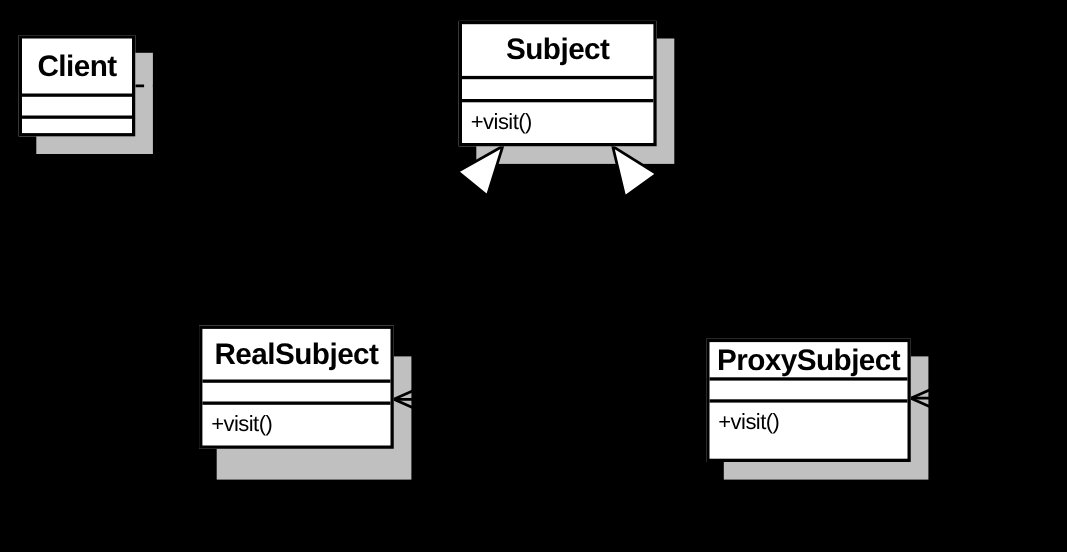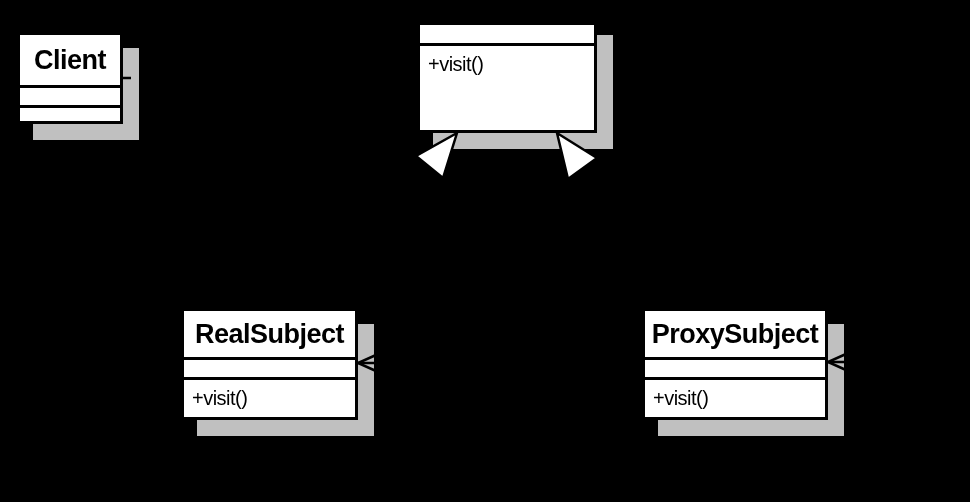--- a/index.html
+++ b/index.html
@@ -68,29 +68,29 @@
   #shadow-client { left: 33px; top: 48px; width: 106px; height: 92px; }
 
   
   #box-subject { left: 417px; top: 19px; width: 180px; height: 114px; }
   #box-subject .uml-title { height: 47px; }
   #box-subject .uml-attrs { height: 21px; }
   #box-subject .uml-ops   { height: 40px; }
   #shadow-subject { left: 433px; top: 35px; width: 180px; height: 114px; }
 
   
-  #box-realsubject { left: 181px; top: 308px; width: 177px; height: 112px; }
+  #box-realsubject { left: 181px; top: 296px; width: 177px; height: 112px; }
   #box-realsubject .uml-title { height: 46px; }
   #box-realsubject .uml-attrs { height: 20px; }
   #box-realsubject .uml-ops   { height: 40px; }
   #shadow-realsubject { left: 197px; top: 324px; width: 177px; height: 112px; }
 
   
   #box-proxysubject { left: 642px; top: 308px; width: 186px; height: 112px; }
-  #box-proxysubject .uml-title { height: 46px; }
+  #box-proxysubject .uml-title { height: 32px; }
   #box-proxysubject .uml-attrs { height: 20px; }
   #box-proxysubject .uml-ops   { height: 40px; }
   #shadow-proxysubject { left: 658px; top: 324px; width: 186px; height: 112px; }
 
   .rel-line {
     stroke: #000000;
     stroke-width: 2.5;
     fill: none;
   }
   .rel-line.dashed {
@@ -131,20 +131,21 @@
     <polyline class="rel-line" points="846,354 828,362 846,370"></polyline>
   </svg>
 
   <div class="uml-box" id="box-client">
     <div class="uml-title">Client</div>
     <div class="uml-attrs"></div>
     <div class="uml-ops"></div>
   </div>
 
   <div class="uml-box" id="box-subject">
+    <div class="uml-title">Subject</div>
     <div class="uml-attrs"></div>
     <div class="uml-ops">+visit()</div>
   </div>
 
   <div class="uml-box" id="box-realsubject">
     <div class="uml-title">RealSubject</div>
     <div class="uml-attrs"></div>
     <div class="uml-ops">+visit()</div>
   </div>
 

